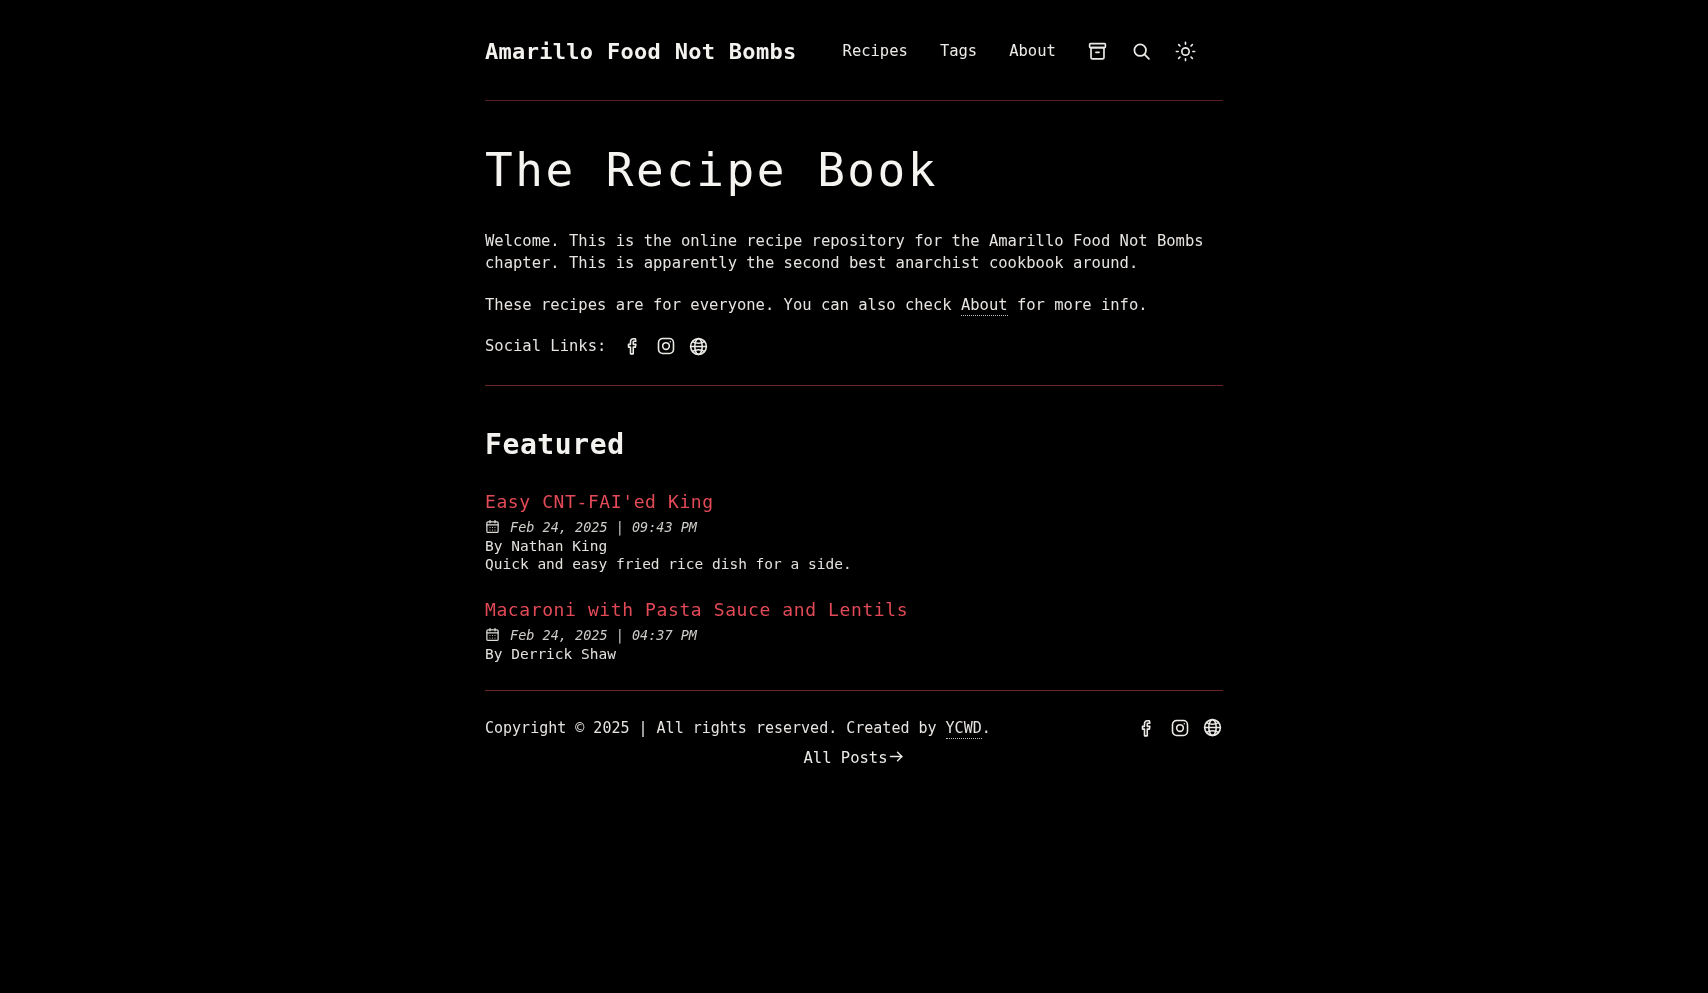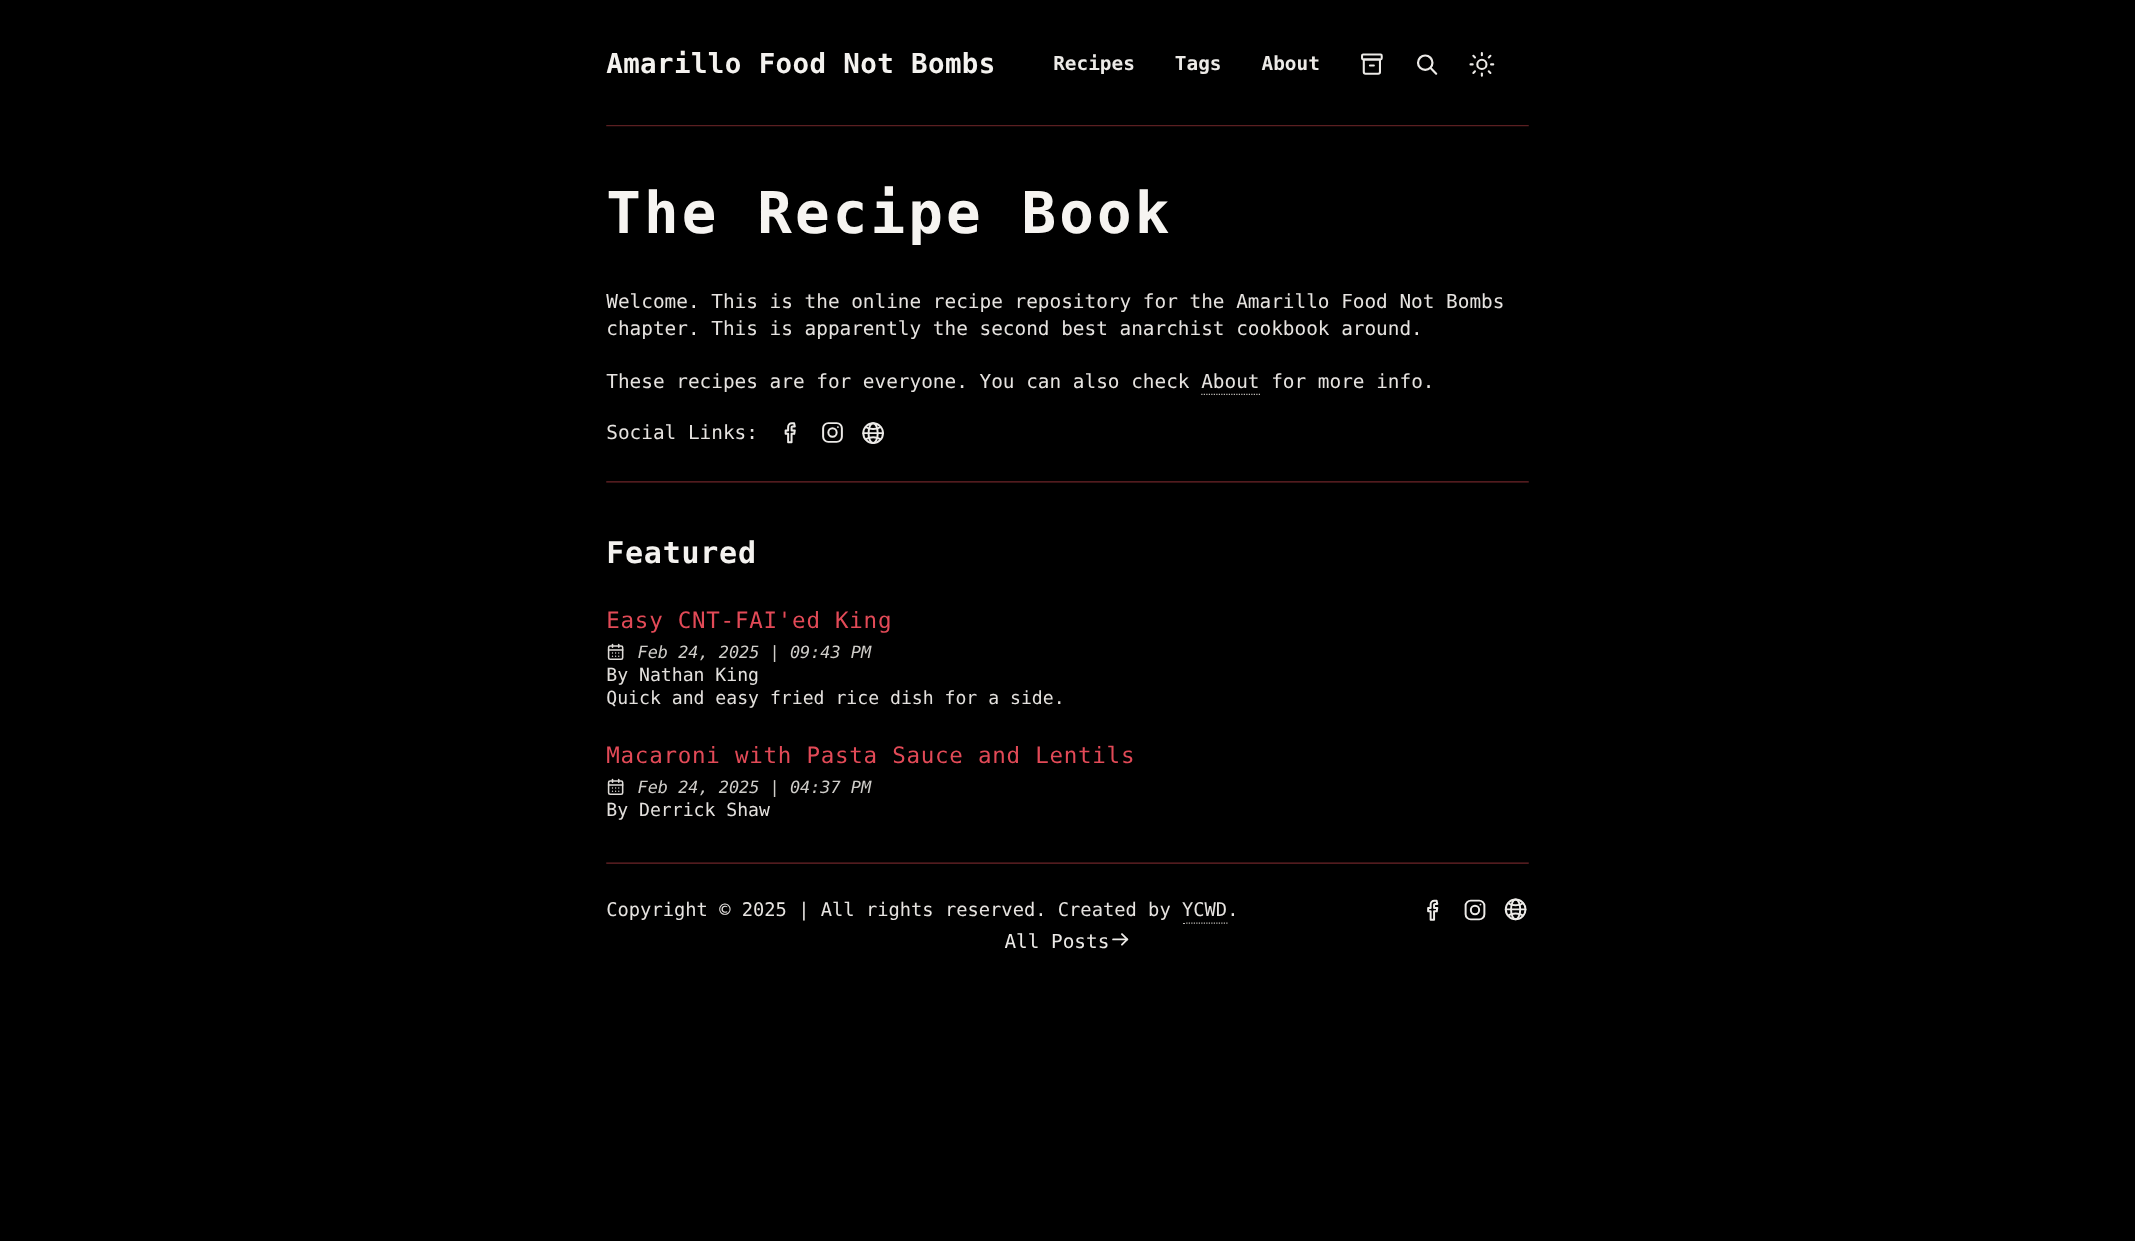--- a/index.html
+++ b/index.html
@@ -43,21 +43,20 @@
     letter-spacing: 0.3px;
     color: #f4f2ef;
     white-space: nowrap;
     text-decoration: none;
   }
   .nav {
     display: flex;
     align-items: center;
     margin-left: 30px;
     gap: 0px;
-    font-weight: bold;
   }
   .nav-link {
     font-size: 15.5px;
     color: #eceae7;
     text-decoration: none;
     padding: 4px 16px;
     white-space: nowrap;
   }
   .nav-icons {
     display: flex;
@@ -86,21 +85,21 @@
     width: 100%;
     height: 0;
   }
 
   
   .hero {
     padding-top: 44px;
   }
   .hero-title {
     font-size: 46px;
-    font-weight: 700;
+    font-weight: 400;
     letter-spacing: 2.5px;
     margin: 0 0 34px 0;
     color: #f6f4f1;
     line-height: 1.1;
   }
   .hero p {
     font-size: 15.5px;
     line-height: 22px;
     margin: 0 0 20px 0;
     color: #e6e3e0;
@@ -138,21 +137,21 @@
     border-top: 1px solid #6d2528;
     margin: 28px 0 0 0;
     width: 100%;
   }
 
   
   .featured {
     padding-top: 42px;
   }
   .featured-heading {
-    font-size: 24px;
+    font-size: 28px;
     font-weight: 700;
     letter-spacing: 0.6px;
     margin: 0 0 30px 0;
     color: #f4f2ef;
   }
   .post { margin-bottom: 27px; }
   .post:last-child { margin-bottom: 0; }
   .post-title {
     display: block;
     font-size: 18px;

